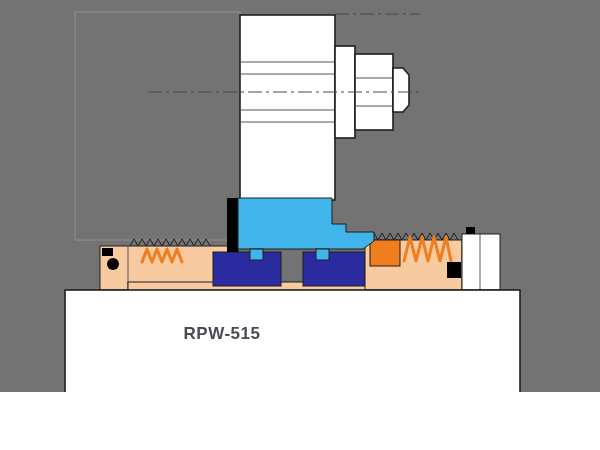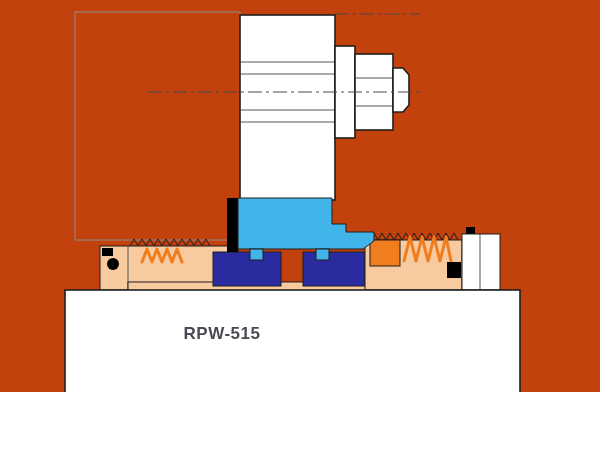--- a/index.html
+++ b/index.html
@@ -5,21 +5,21 @@
   html, body {
     margin: 0;
     padding: 0;
     background: #ffffff;
     font-family: "Liberation Sans", sans-serif;
   }
   .canvas {
     position: relative;
     width: 600px;
     height: 392px;
-    background: #c2410c;
+    background: #737373;
     overflow: hidden;
   }
   svg { display: block; }
   .outline       { stroke: #1f1f1f; stroke-width: 1.6; }
   .outline-thin  { stroke: #1f1f1f; stroke-width: 1; }
   .housing-line  { stroke: #8f8f8f; stroke-width: 1; fill: none; }
   .inner-line    { stroke: #555555; stroke-width: 1; }
   .centerline    { stroke: #4a4a4a; stroke-width: 1; stroke-dasharray: 14 4 3 4; fill: none; }
   .zigzag        { fill: none; stroke: #1f1f1f; stroke-width: 1; }
   .spring        { fill: none; stroke-width: 3; stroke-linecap: round; stroke-linejoin: round; }

